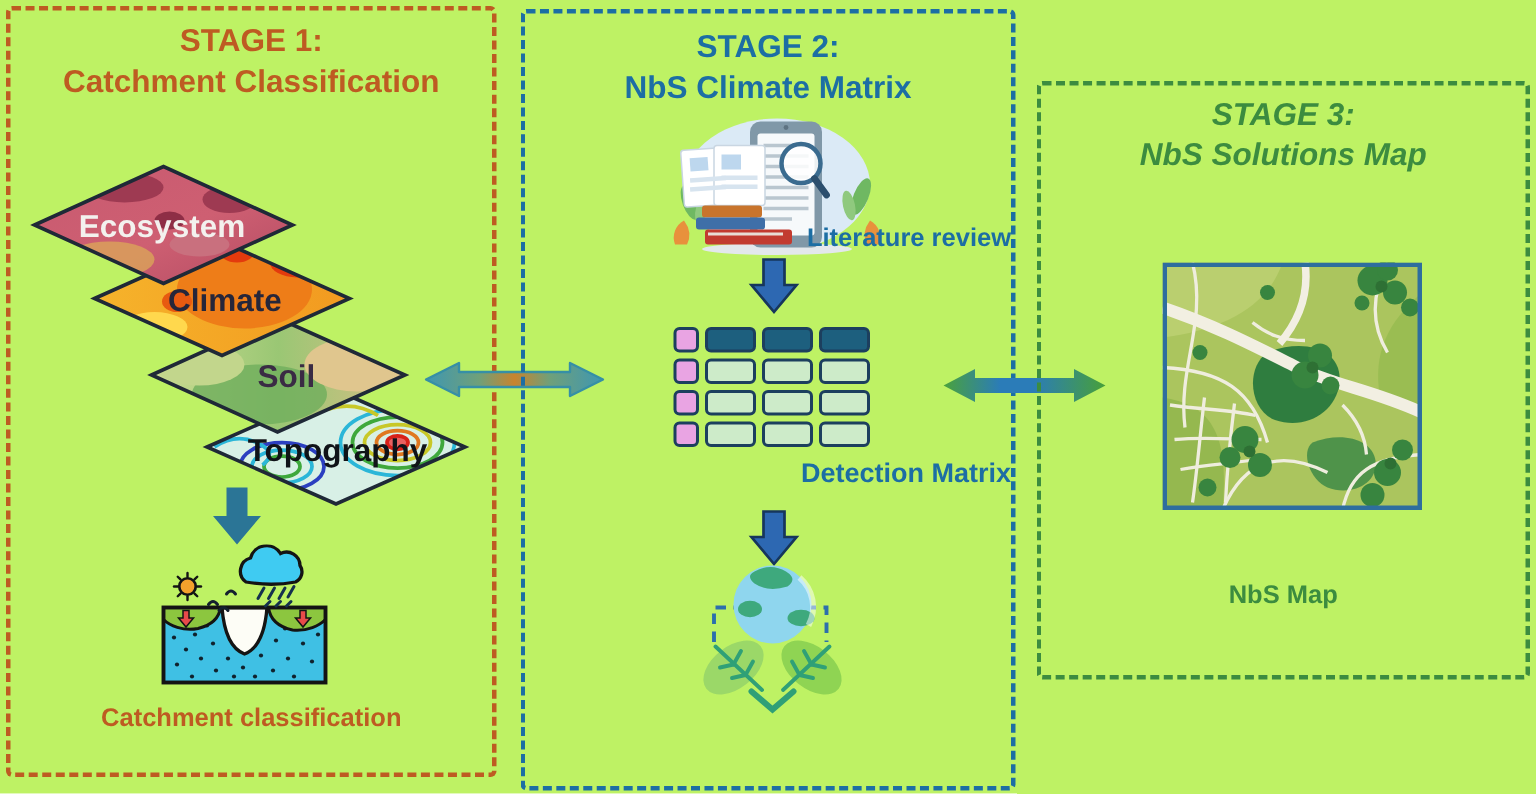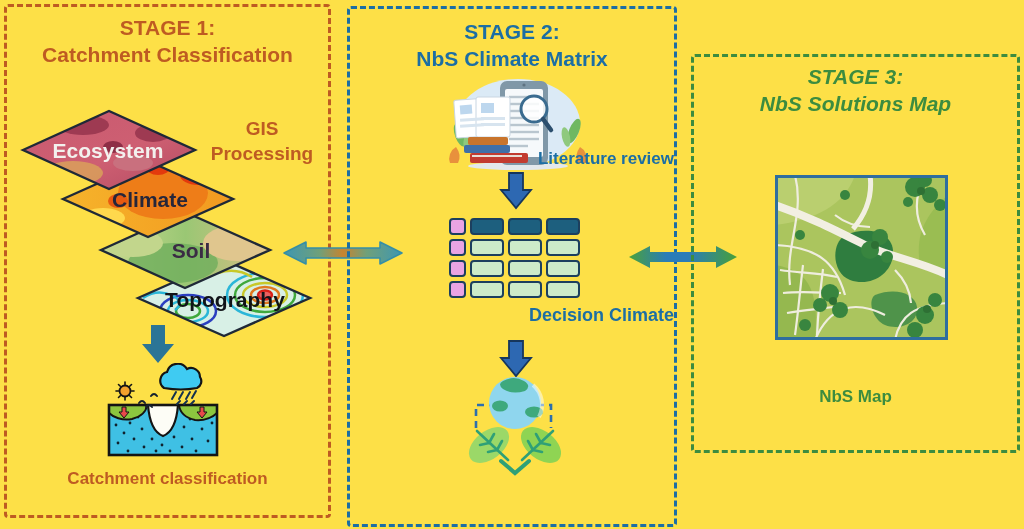--- a/index.html
+++ b/index.html
@@ -1,17 +1,17 @@
 <!DOCTYPE html>
 <html style="--stage1-accent: #BE5B22; --stage2-accent: #1C6EA4; --stage3-accent: #3C8C3F; --arrow-royal-blue: #2D68B2; --arrow-teal: #2B7596; --matrix-header-fill: #1D5F7E; --matrix-key-fill: #E9A4E3; --matrix-cell-fill: #CDEBC9; --matrix-border: #1C3F5E; --arrow12-end: #3E97B2; --arrow12-mid: #C8842E; --arrow23-end: #4AA23C; --arrow23-mid: #2B7CB8;"><head>
 <meta charset="utf-8">
 <style>
   html,body{margin:0;padding:0;background:#ffffff;}
   .canvas{
-    position:relative;width:1024px;height:529px;background:#fde047;overflow:hidden;
+    position:relative;width:1024px;height:529px;background:#bef264;overflow:hidden;
     font-family:"Liberation Sans",sans-serif;font-weight:bold;
   }
   .stage{position:absolute;box-sizing:border-box;border-radius:4px;}
   .stage1{left:4px;top:4px;width:327px;height:514px;border:3px dashed var(--stage1-accent);}
   .stage2{left:347px;top:6px;width:330px;height:521px;border:3px dashed var(--stage2-accent);}
   .stage3{left:691px;top:54px;width:329px;height:399px;border:3px dashed var(--stage3-accent);}
   .stage-title{position:absolute;left:0;right:0;text-align:center;font-size:21px;line-height:27px;}
   .stage1 .stage-title{top:7px;color:var(--stage1-accent);}
   .stage2 .stage-title{top:9px;color:var(--stage2-accent);}
   .stage3 .stage-title{top:6px;color:var(--stage3-accent);font-style:italic;}
@@ -40,24 +40,20 @@
 <body>
 
 <div class="canvas">
 
   <section class="stage stage1">
     <div class="stage-title">
       <div>STAGE 1:</div>
       <div>Catchment Classification</div>
     </div>
 
-    <div class="gis-label">
-      <div>GIS</div>
-      <div>Processing</div>
-    </div>
 
     <svg style="left:6px;top:96px" width="310" height="245" viewBox="0 0 310 245">
       <defs>
         <clipPath id="cEco">
             <polygon points="10,47 96,8 182,47 96,86"></polygon>
           </clipPath>
         <clipPath id="cCli">
             <polygon points="50,96 135,58 220,96 135,134"></polygon>
           </clipPath>
         <clipPath id="cSoi">
@@ -313,21 +309,21 @@
       <div class="mcell key"></div>
       <div class="mcell val"></div>
       <div class="mcell val"></div>
       <div class="mcell val"></div>
       <div class="mcell key"></div>
       <div class="mcell val"></div>
       <div class="mcell val"></div>
       <div class="mcell val"></div>
     </div>
 
-    <div class="lbl-blue lbl-matrix">Decision Climate</div>
+    <div class="lbl-blue lbl-matrix">Detection Matrix</div>
 
     <svg style="left:148px;top:330px" width="36" height="40" viewBox="0 0 36 40">
       <path d="M11,2 L25,2 L25,19 L33,19 L18,37 L3,19 L11,19 Z" fill="#2D68B2" stroke="#16365C" stroke-width="1.8"></path>
     </svg>
 
     <svg style="left:103px;top:364px" width="125" height="104" viewBox="0 0 125 104">
       <path d="M23,55 V32 H98 V55" fill="none" stroke="#2C6FAD" stroke-width="2.6" stroke-dasharray="7 5"></path>
       <g>
         <circle cx="62" cy="30" r="26" fill="#8FD6EE"></circle>
         <path d="M50,8 q11,-6 21,0 q8,5 1,10 q-13,4 -22,-2 q-6,-5 0,-8 z" fill="#3EA97D"></path>

